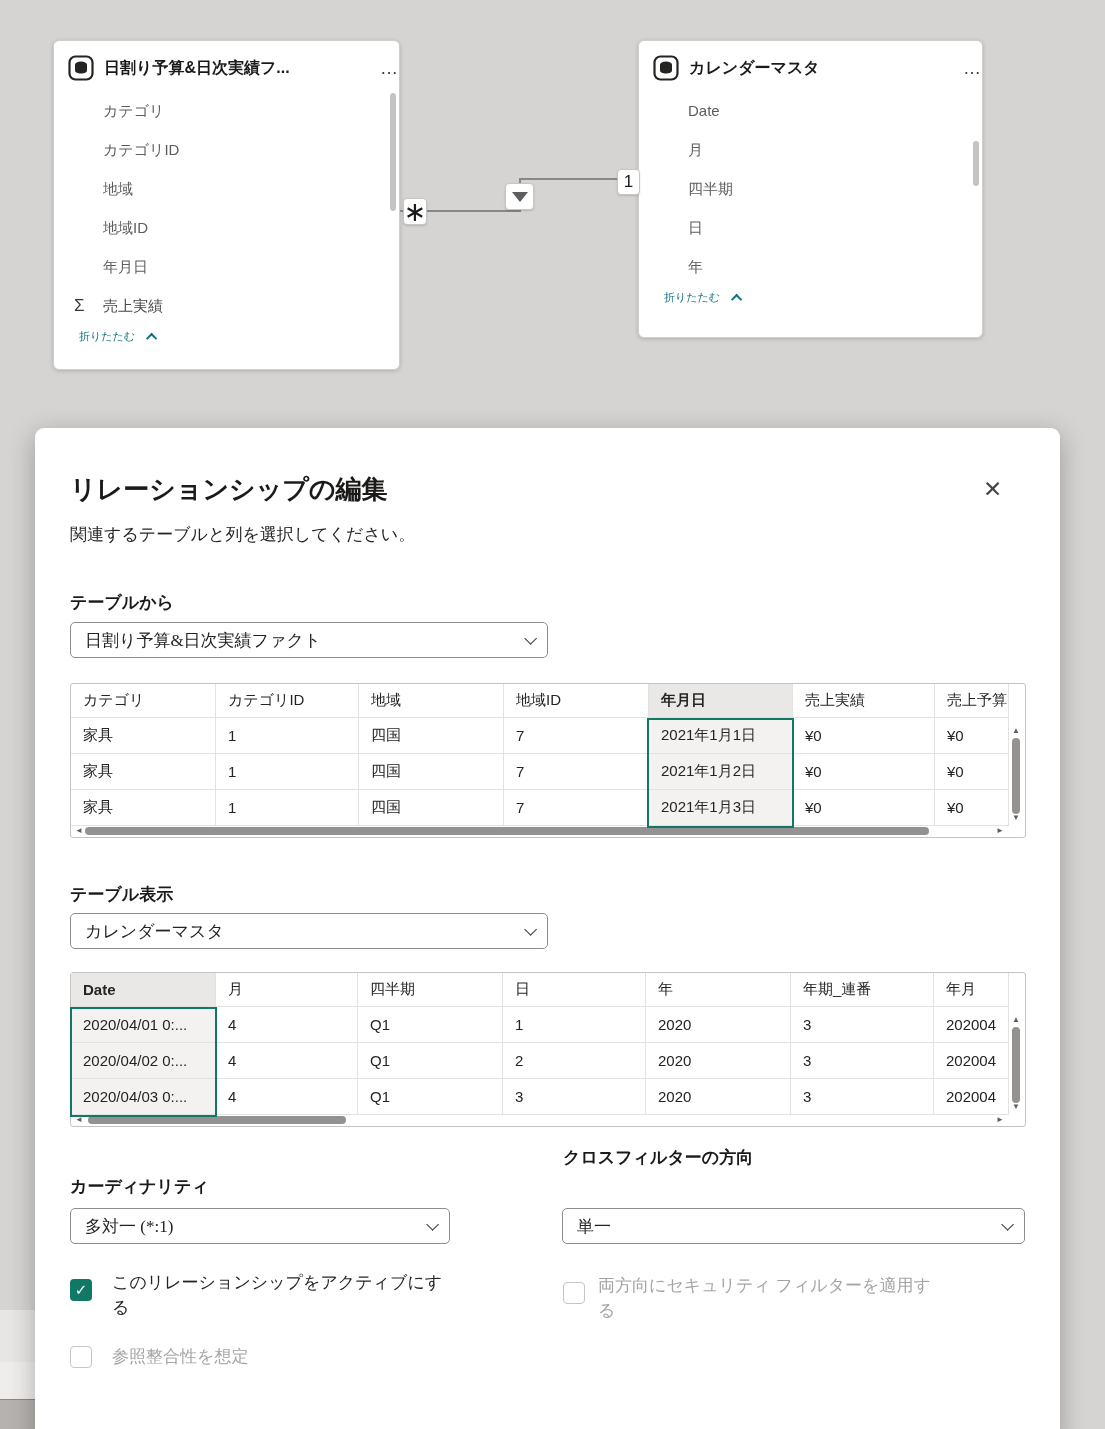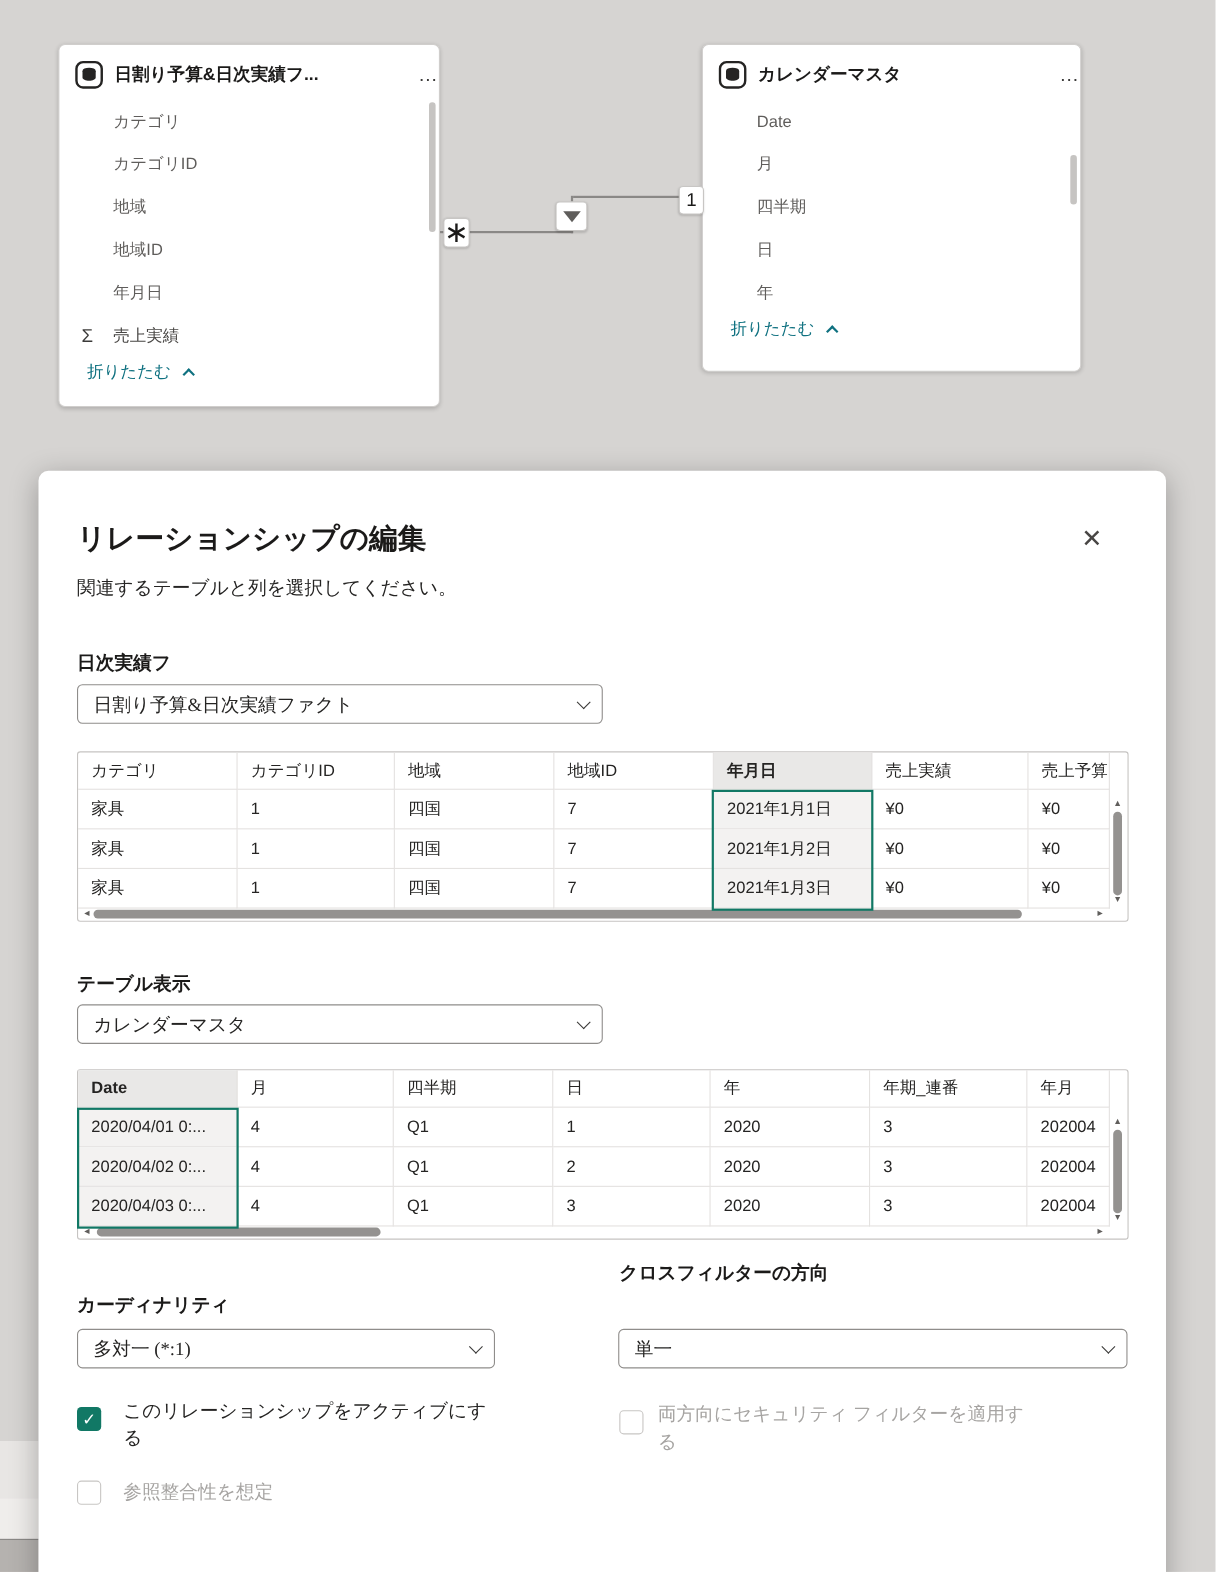--- a/index.html
+++ b/index.html
@@ -12,21 +12,21 @@
   .card {
     position:absolute; background:#fff; border:1px solid #d0cecc;
     border-radius:6px; box-shadow:0 1px 4px rgba(0,0,0,.18);
   }
   .card-head { display:flex; align-items:center; gap:10px; padding:14px 0 8px 14px; }
   .card-title { font-size:16px; font-weight:700; color:#1b1a19; flex:1; white-space:nowrap; overflow:hidden; }
   .card-menu { font-size:18px; color:#3b3a39; letter-spacing:1px; cursor:pointer; }
   .card-fields { list-style:none; margin-top:2px; }
   .card-fields li { height:39px; line-height:39px; padding-left:49px; font-size:15px; color:#5f5d5b; position:relative; }
   .sigma { position:absolute; left:20px; top:0; font-size:17px; color:#3b3a39; }
-  .collapse-row { padding:4px 0 0 25px; font-size:15px; color:#0f7180; display:flex; align-items:center; gap:14px; cursor:pointer; }
+  .collapse-row { padding:4px 0 0 25px; font-size:11px; color:#0f7180; display:flex; align-items:center; gap:14px; cursor:pointer; }
   .chev-up { width:8px; height:8px; border-left:2px solid #0f7180; border-top:2px solid #0f7180; transform:rotate(45deg) translateY(2px); display:inline-block; }
   .card-scroll { position:absolute; width:6px; border-radius:3px; background:#c6c4c2; }
   
   .rel-line { position:absolute; background:#8a8886; }
   .rel-marker {
     position:absolute; background:#fff; border:1px solid #c8c6c4; border-radius:4px;
     box-shadow:0 1px 2px rgba(0,0,0,.15); display:flex; align-items:center; justify-content:center;
     font-weight:400; color:#1b1a19; z-index:5;
   }
   .marker-many { font-size:27px; }
@@ -138,21 +138,21 @@
 
 <div class="bg-strip" style="top:1310px; height:52px; background:#e8e6e4;"></div>
 <div class="bg-strip" style="top:1362px; height:37px; background:#efedeb;"></div>
 <div class="bg-strip" style="top:1399px; height:30px; background:#b5b2af; border-top:1px solid #8a8886;"></div>
 
 <div class="dialog">
   <div class="dlg-title">リレーションシップの編集</div>
   <div class="dlg-close">✕</div>
   <div class="dlg-sub">関連するテーブルと列を選択してください。</div>
 
-  <div class="sec-label" style="left:35px; top:163px;">日次実績フ</div>
+  <div class="sec-label" style="left:35px; top:163px;">テーブルから</div>
   <div class="dropdown" style="left:35px; top:194px; width:478px;">
     <span class="dd-text">日割り予算&amp;日次実績ファクト</span>
     <span class="chev-down"></span>
   </div>
 
   <div class="dtable" style="left:35px; top:255px;">
     <table>
       <colgroup>
           <col style="width:145px">
           <col style="width:143px">

